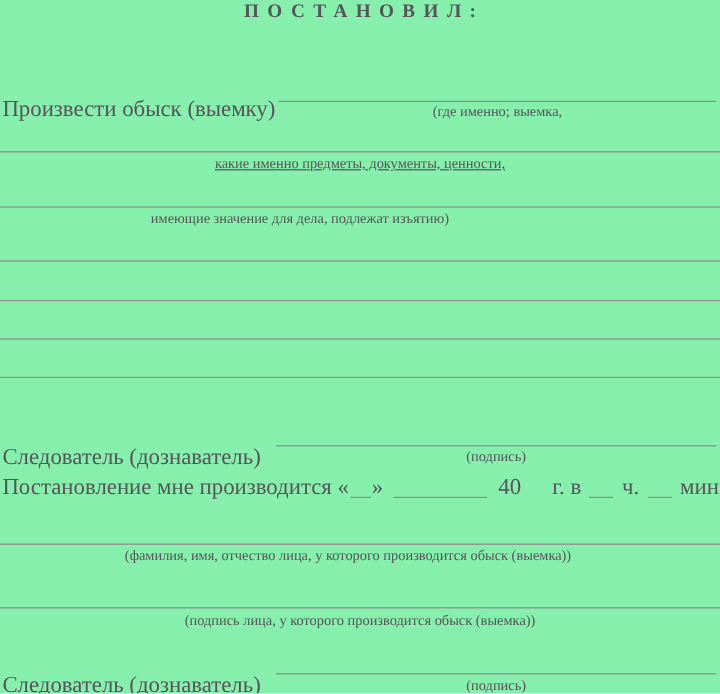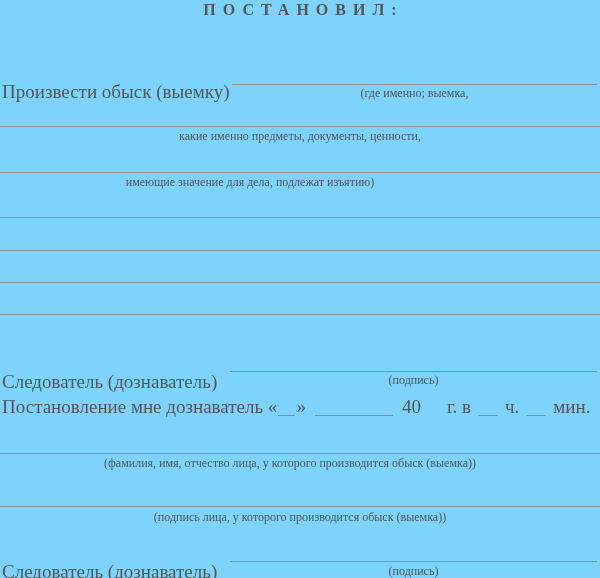--- a/index.html
+++ b/index.html
@@ -3,21 +3,21 @@
 <meta charset="utf-8">
 <style>
   :root{
     --text-color:#55555a;
     --line-color:#8d8d8d;
   }
   html,body{margin:0;padding:0;background:#ffffff;}
   .page{
     position:relative;
     width:600px;height:578px;
-    background:#7dd3fc;
+    background:#86efac;
     font-family:"Liberation Serif", serif;
     color:var(--text-color);
     overflow:hidden;
   }
   .title{
     position:absolute;top:1px;left:0;width:100%;
     text-align:center;
     font-size:16px;font-weight:bold;
     letter-spacing:7px;text-indent:7px;
     line-height:18px;
@@ -59,35 +59,35 @@
 
 <div class="page">
 
   <div class="title">ПОСТАНОВИЛ:</div>
 
   <div class="biglabel" style="left:2px;top:60px;">Произвести обыск (выемку)</div>
   <div class="line" style="left:232px;width:365px;top:84px;"></div>
   <div class="caption" style="left:232px;width:365px;top:87px;">(где именно; выемка,</div>
 
   <div class="line" style="left:0;width:600px;top:126px;"></div>
-  <div class="caption" style="left:0;width:600px;top:130px;">какие именно предметы, документы, ценности,</div>
+  <div class="caption" style="left:0;width:600px;top:130px;text-decoration:underline;">какие именно предметы, документы, ценности,</div>
 
   <div class="line" style="left:0;width:600px;top:172px;"></div>
   <div class="caption" style="left:0;width:500px;top:176px;">имеющие значение для дела, подлежат изъятию)</div>
 
   <div class="line" style="left:0;width:600px;top:217px;"></div>
   <div class="line" style="left:0;width:600px;top:250px;"></div>
   <div class="line" style="left:0;width:600px;top:282px;"></div>
   <div class="line" style="left:0;width:600px;top:314px;"></div>
 
   <div class="biglabel" style="left:2px;top:350px;">Следователь (дознаватель)</div>
   <div class="line" style="left:230px;width:367px;top:371px;"></div>
   <div class="caption" style="left:230px;width:367px;top:374px;">(подпись)</div>
 
-  <div class="dateline"><span>Постановление мне дознаватель «</span><span class="blank day"></span><span>»</span><span class="blank month"></span><span>40</span><span class="yearspace"></span><span>г. в</span><span class="blank hm"></span><span>ч.</span><span class="blank hm"></span><span>мин.</span></div>
+  <div class="dateline"><span>Постановление мне производится «</span><span class="blank day"></span><span>»</span><span class="blank month"></span><span>40</span><span class="yearspace"></span><span>г. в</span><span class="blank hm"></span><span>ч.</span><span class="blank hm"></span><span>мин.</span></div>
 
   <div class="line" style="left:0;width:600px;top:453px;"></div>
   <div class="caption" style="left:0;width:580px;top:457px;">(фамилия, имя, отчество лица, у которого производится обыск (выемка))</div>
 
   <div class="line" style="left:0;width:600px;top:506px;"></div>
   <div class="caption" style="left:0;width:600px;top:511px;">(подпись лица, у которого производится обыск (выемка))</div>
 
   <div class="biglabel" style="left:2px;top:540px;">Следователь (дознаватель)</div>
   <div class="line" style="left:230px;width:367px;top:561px;"></div>
   <div class="caption" style="left:230px;width:367px;top:565px;">(подпись)</div>

